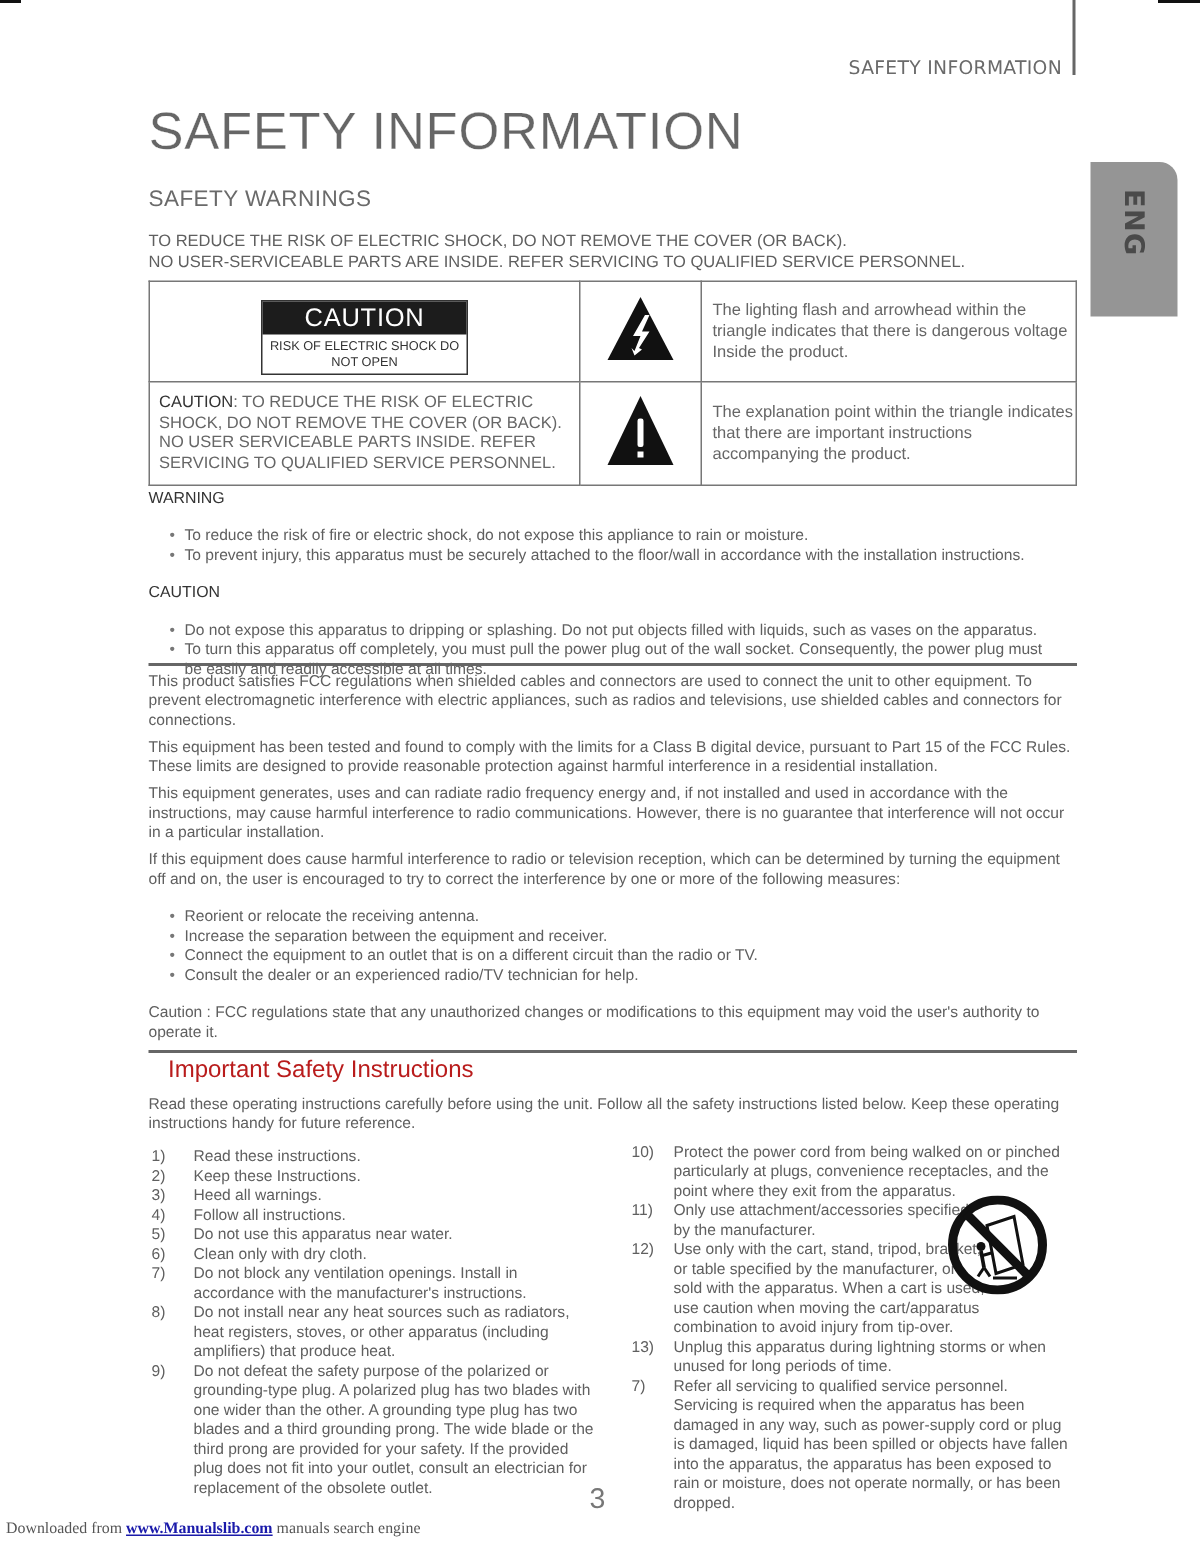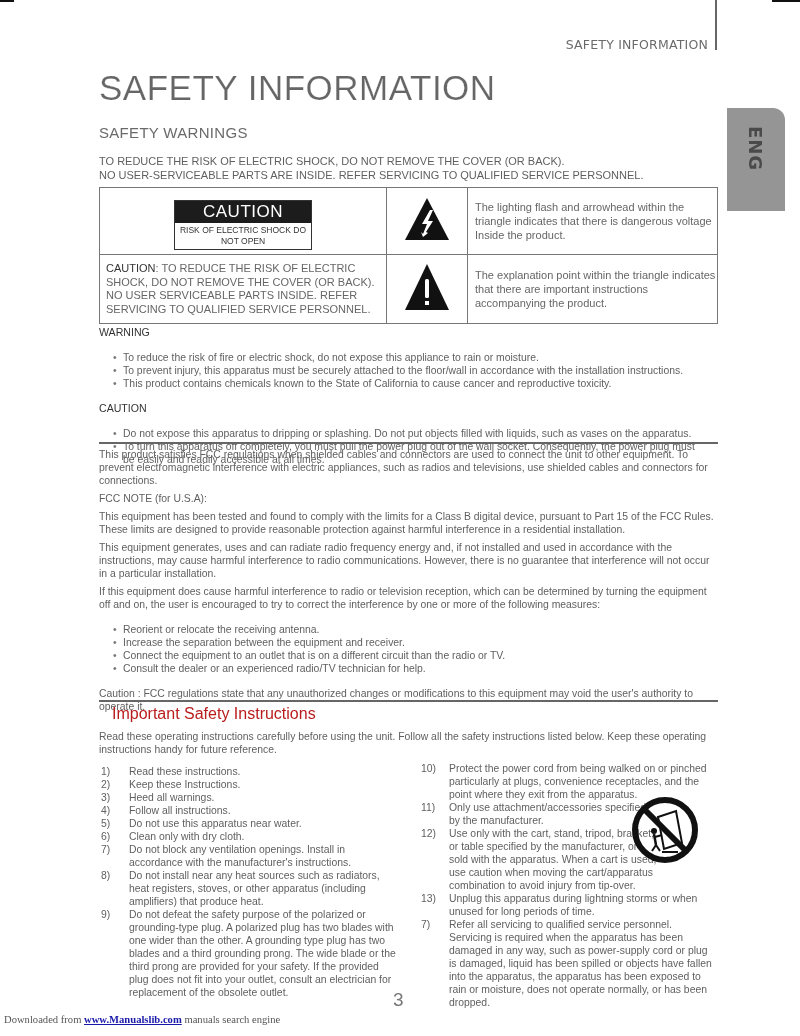--- a/index.html
+++ b/index.html
@@ -92,34 +92,32 @@
     <td class="c3">The explanation point within the triangle indicates that there are important instructions accompanying the product.</td>
   </tr>
 </tbody>
   </table>
 
 <div class="abs mono-sec" style="top:326px;width:619px;">
   <p class="sub-label">WARNING</p>
   <ul class="bul">
     <li>To reduce the risk of fire or electric shock, do not expose this appliance to rain or moisture.</li>
     <li>To prevent injury, this apparatus must be securely attached to the floor/wall in accordance with the installation instructions.</li>
-    <li>This product contains chemicals known to the State of California to cause cancer and reproductive toxicity.</li>
   </ul>
   <p class="sub-label" style="margin-top:4px">CAUTION</p>
   <ul class="bul">
     <li>Do not expose this apparatus to dripping or splashing. Do not put objects filled with liquids, such as vases on the apparatus.</li>
     <li>To turn this apparatus off completely, you must pull the power plug out of the wall socket. Consequently, the power plug must be easily and readily accessible at all times.</li>
   </ul>
 </div>
 
 <div class="abs rule-thick" style="top:442px;"></div>
 
 <div class="abs mono-sec" style="top:448px;width:619px;">
   <p class="para">This product satisfies FCC regulations when shielded cables and connectors are used to connect the unit to other equipment. To prevent electromagnetic interference with electric appliances, such as radios and televisions, use shielded cables and connectors for connections.</p>
-  <p class="para">FCC NOTE (for U.S.A):</p>
   <p class="para">This equipment has been tested and found to comply with the limits for a Class B digital device, pursuant to Part 15 of the FCC Rules. These limits are designed to provide reasonable protection against harmful interference in a residential installation.</p>
   <p class="para">This equipment generates, uses and can radiate radio frequency energy and, if not installed and used in accordance with the instructions, may cause harmful interference to radio communications. However, there is no guarantee that interference will not occur in a particular installation.</p>
   <p class="para" style="margin-bottom:2px">If this equipment does cause harmful interference to radio or television reception, which can be determined by turning the equipment off and on, the user is encouraged to try to correct the interference by one or more of the following measures:</p>
   <ul class="bul">
     <li>Reorient or relocate the receiving antenna.</li>
     <li>Increase the separation between the equipment and receiver.</li>
     <li>Connect the equipment to an outlet that is on a different circuit than the radio or TV.</li>
     <li>Consult the dealer or an experienced radio/TV technician for help.</li>
   </ul>
   <p class="para">Caution : FCC regulations state that any unauthorized changes or modifications to this equipment may void the user's authority to operate it.</p>

